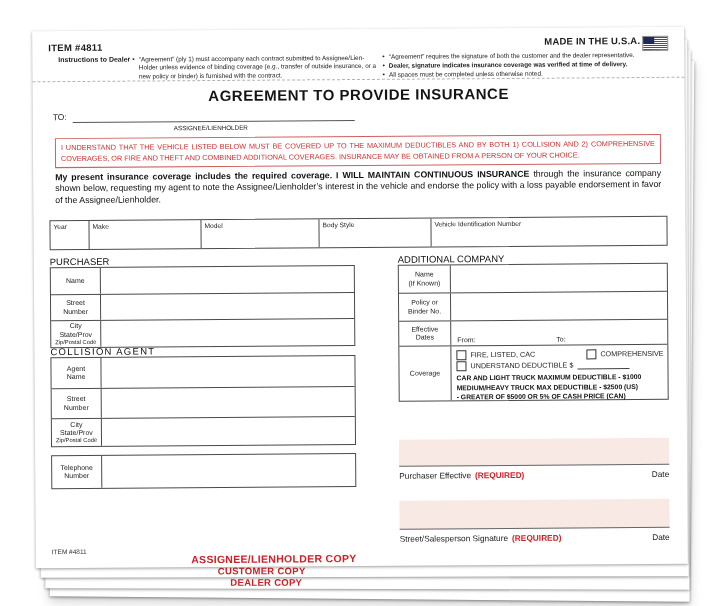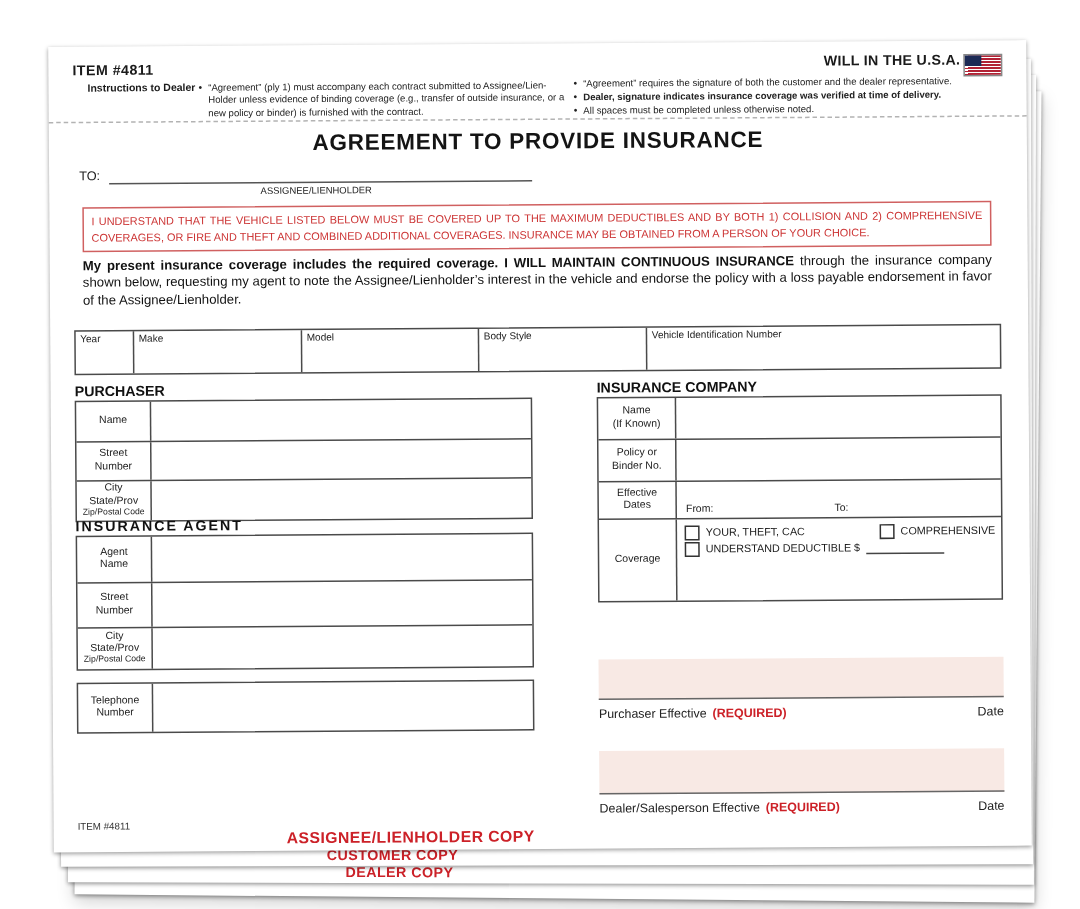--- a/index.html
+++ b/index.html
@@ -44,21 +44,21 @@
   .formtable{position:absolute;border:1px solid #4a4a4a;background:#fff;box-sizing:border-box;}
   .frow{display:flex;border-top:1px solid #4a4a4a;box-sizing:border-box;}
   .frow:first-child{border-top:none;}
   .lblcell{display:flex;flex-direction:column;align-items:center;justify-content:center;
            border-right:1px solid #4a4a4a;font-size:7px;line-height:1.18;text-align:center;
            color:#222;box-sizing:border-box;flex:0 0 auto;}
   .tiny{font-size:5.8px;}
   .fill{flex:1;}
   .vcell{border-left:1px solid #4a4a4a;font-size:6.7px;padding:2px 3px;box-sizing:border-box;color:#222;}
   .vcell:first-child{border-left:none;}
-  .sec-h{position:absolute;font-weight:bold;font-size:9.5px;color:#111;}
+  .sec-h{position:absolute;font-weight:normal;font-size:9.5px;color:#111;}
   .spread{letter-spacing:1.3px;}
   
   .fromto{position:relative;}
   .fromto .f{position:absolute;left:6px;bottom:2px;font-size:7px;}
   .fromto .t{position:absolute;left:105px;bottom:2px;font-size:7px;}
   .coverage-body{padding:3px 4px 2px 5px;}
   .opt-row{position:relative;display:flex;align-items:center;gap:4px;font-size:7.2px;height:11px;}
   .opt2{position:absolute;left:130px;display:flex;align-items:center;gap:4px;}
   .cb{width:8px;height:8px;border:1px solid #333;display:inline-block;background:#fff;flex:0 0 auto;}
   .amount-line{display:inline-block;width:52px;height:8px;border-bottom:1px solid #444;}
@@ -92,21 +92,21 @@
   <div class="sheet sheet-main">
 
     <div class="item-number">ITEM #4811</div>
     <div class="instr-label">Instructions to Dealer</div>
     <div class="dealer-note">
       <div class="bullet-row">
         <span class="bullet">•</span>
         <span>“Agreement” (ply 1) must accompany each contract submitted to Assignee/Lien-Holder unless evidence of binding coverage (e.g., transfer of outside insurance, or a new policy or binder) is furnished with the contract.</span>
       </div>
     </div>
-    <div class="made-in">WILL IN THE U.S.A.</div>
+    <div class="made-in">MADE IN THE U.S.A.</div>
     <div class="flag">
         <div class="canton"></div>
       </div>
     <div class="right-bullets">
       <div class="bullet-row">
         <span class="bullet">•</span>
         <span>“Agreement” requires the signature of both the customer and the dealer representative.</span>
       </div>
       <div class="bullet-row">
         <span class="bullet">•</span>
@@ -155,21 +155,21 @@
       <div class="frow" style="height:27px;">
         <div class="lblcell" style="width:50px;">
           <span>City</span>
           <span>State/Prov</span>
           <span class="tiny">Zip/Postal Code</span>
         </div>
         <div class="fill"></div>
       </div>
     </div>
 
-    <div class="sec-h spread" style="left:16px;top:315px;">INSURANCE AGENT</div>
+    <div class="sec-h spread" style="left:16px;top:315px;">COLLISION AGENT</div>
     <div class="formtable" style="left:16px;top:326px;width:305px;">
       <div class="frow" style="height:30px;">
         <div class="lblcell" style="width:50px;">
           <span>Agent</span>
           <span>Name</span>
         </div>
         <div class="fill"></div>
       </div>
       <div class="frow" style="height:30px;">
         <div class="lblcell" style="width:50px;">
@@ -190,21 +190,21 @@
     <div class="formtable" style="left:16px;top:424px;width:305px;">
       <div class="frow" style="height:32px;">
         <div class="lblcell" style="width:50px;">
           <span>Telephone</span>
           <span>Number</span>
         </div>
         <div class="fill"></div>
       </div>
     </div>
 
-    <div class="sec-h" style="left:364px;top:225px;">INSURANCE COMPANY</div>
+    <div class="sec-h" style="left:364px;top:225px;">ADDITIONAL COMPANY</div>
     <div class="formtable" style="left:364px;top:236px;width:270px;">
       <div class="frow" style="height:27px;">
         <div class="lblcell" style="width:52px;">
           <span>Name</span>
           <span>(If Known)</span>
         </div>
         <div class="fill"></div>
       </div>
       <div class="frow" style="height:28px;">
         <div class="lblcell" style="width:52px;">
@@ -223,47 +223,52 @@
           <span class="t">To:</span>
         </div>
       </div>
       <div class="frow" style="height:55px;">
         <div class="lblcell" style="width:52px;">
           <span>Coverage</span>
         </div>
         <div class="fill coverage-body">
           <div class="opt-row">
             <span class="cb"></span>
-            <span>YOUR, THEFT, CAC</span>
+            <span>FIRE, LISTED, CAC</span>
             <span class="opt2">
               <span class="cb"></span>
               <span>COMPREHENSIVE</span>
             </span>
           </div>
           <div class="opt-row">
             <span class="cb"></span>
             <span>UNDERSTAND DEDUCTIBLE $</span>
             <span class="amount-line"></span>
           </div>
+          <div class="ded-note">
+            <div>CAR AND LIGHT TRUCK MAXIMUM DEDUCTIBLE - $1000</div>
+            <div>MEDIUM/HEAVY TRUCK MAX DEDUCTIBLE - $2500 (US)</div>
+            <div>- GREATER OF $5000 OR 5% OF CASH PRICE (CAN)</div>
+          </div>
         </div>
       </div>
     </div>
 
     <div class="sig-box" style="top:411px;"></div>
     <div class="sig-line" style="top:442px;">
       <span>
         <span>Purchaser Effective</span><span class="req">(REQUIRED)</span>
       </span>
       <span>Date</span>
     </div>
 
     <div class="sig-box" style="top:472px;height:29px;"></div>
     <div class="sig-line" style="top:505px;">
       <span>
-        <span>Dealer/Salesperson Effective</span><span class="req">(REQUIRED)</span>
+        <span>Street/Salesperson Signature</span><span class="req">(REQUIRED)</span>
       </span>
       <span>Date</span>
     </div>
 
     <div class="footer-item">ITEM #4811</div>
     <div class="copy-label">ASSIGNEE/LIENHOLDER COPY</div>
   </div>
 </div>
 
 </body></html>

